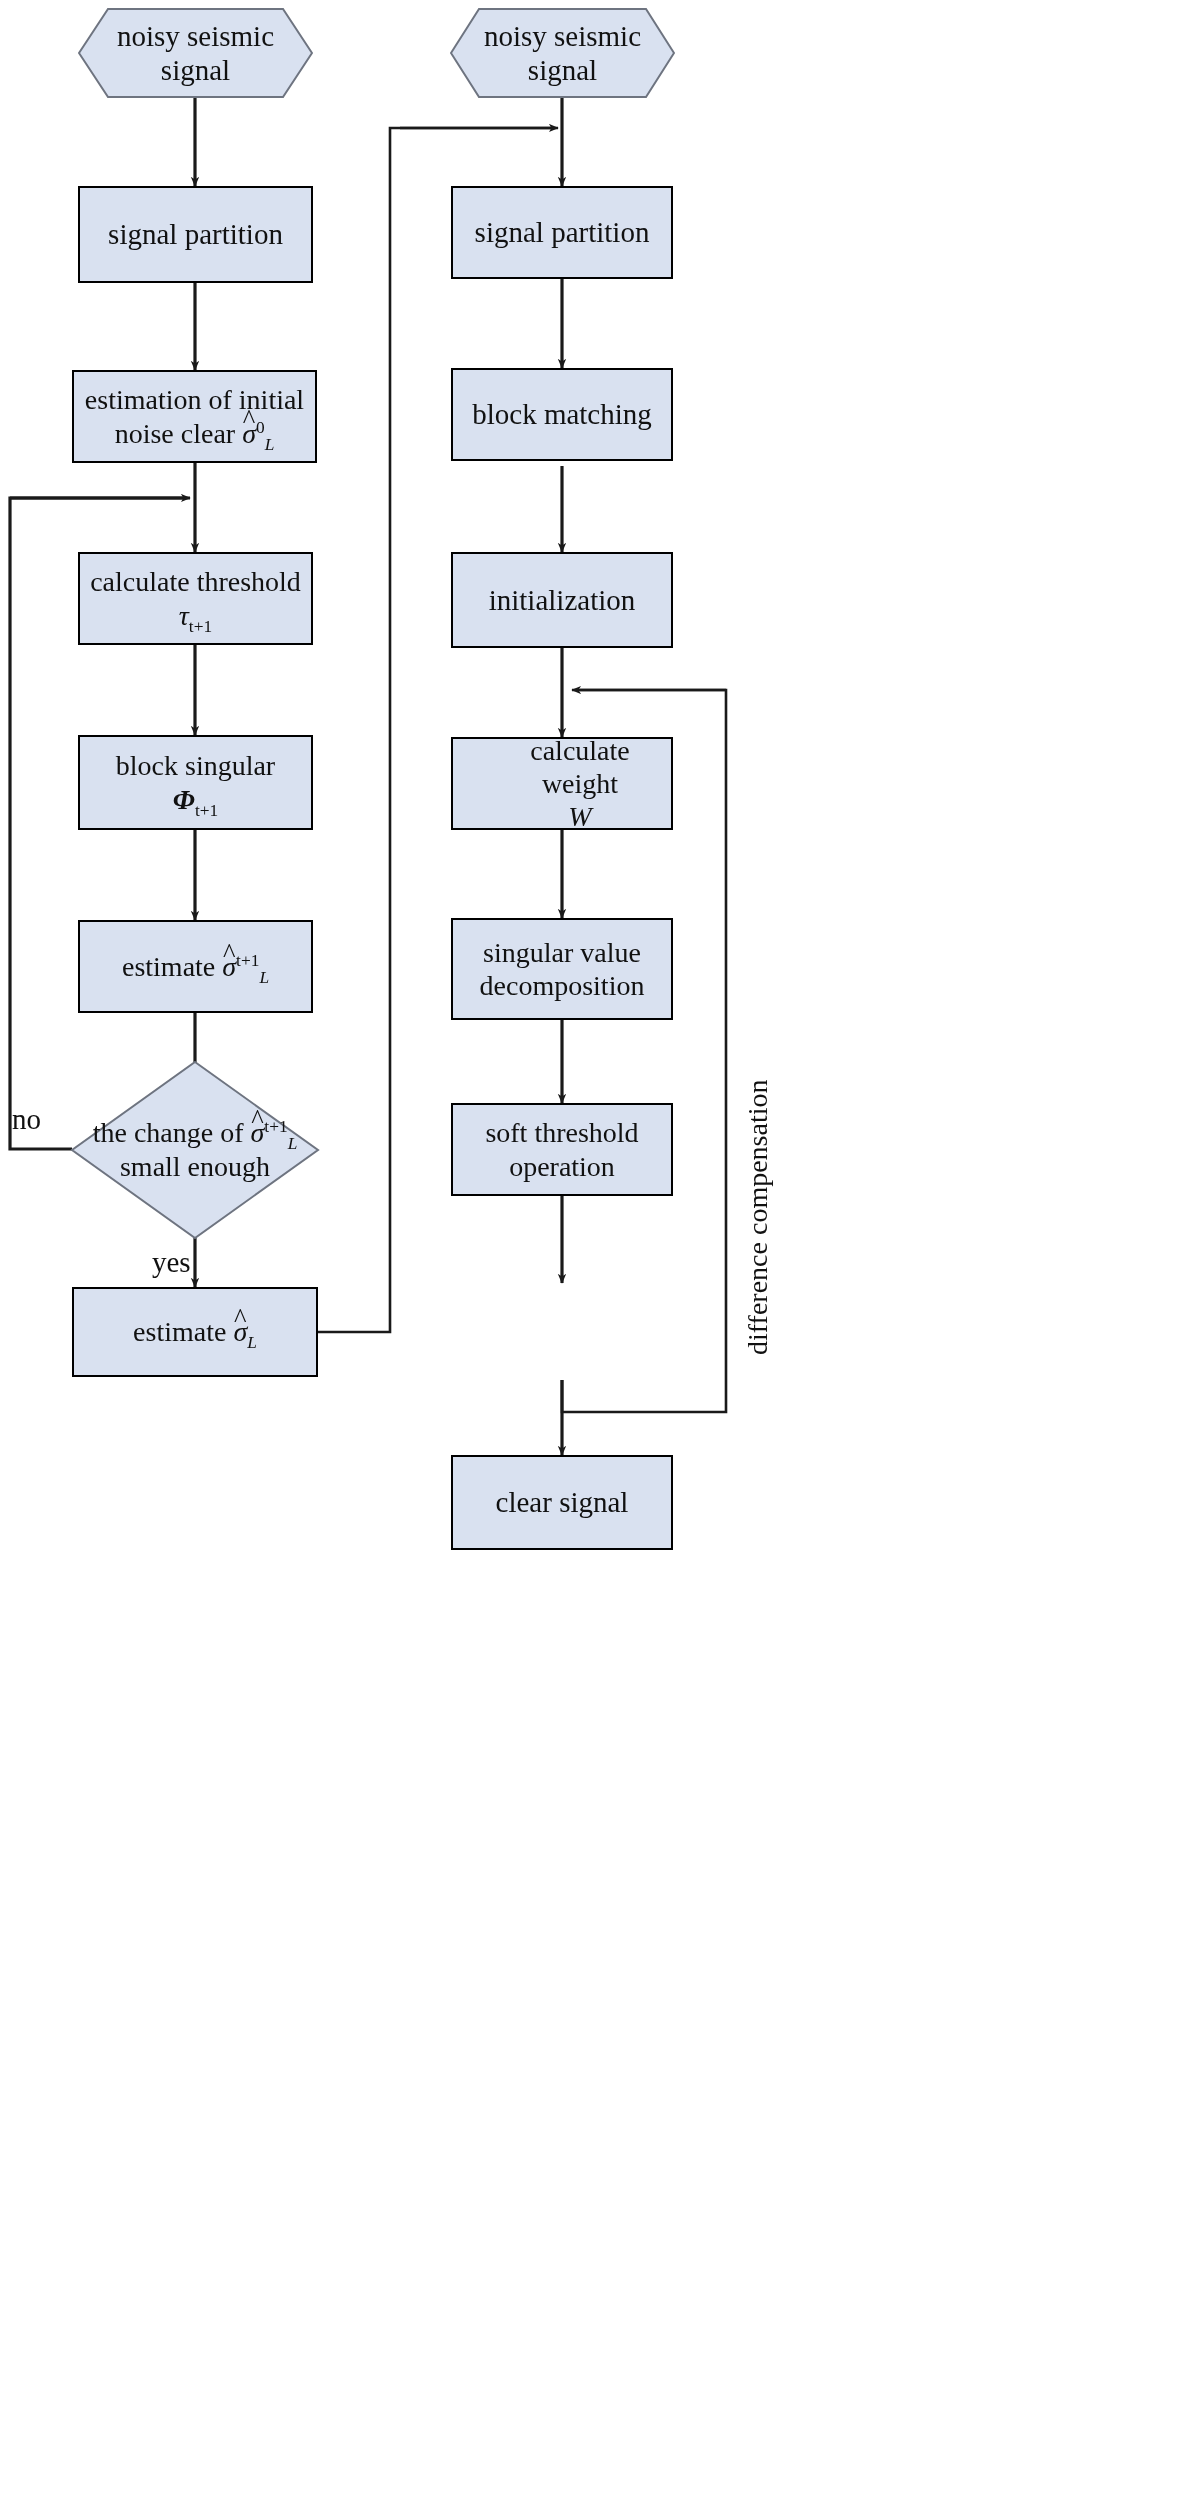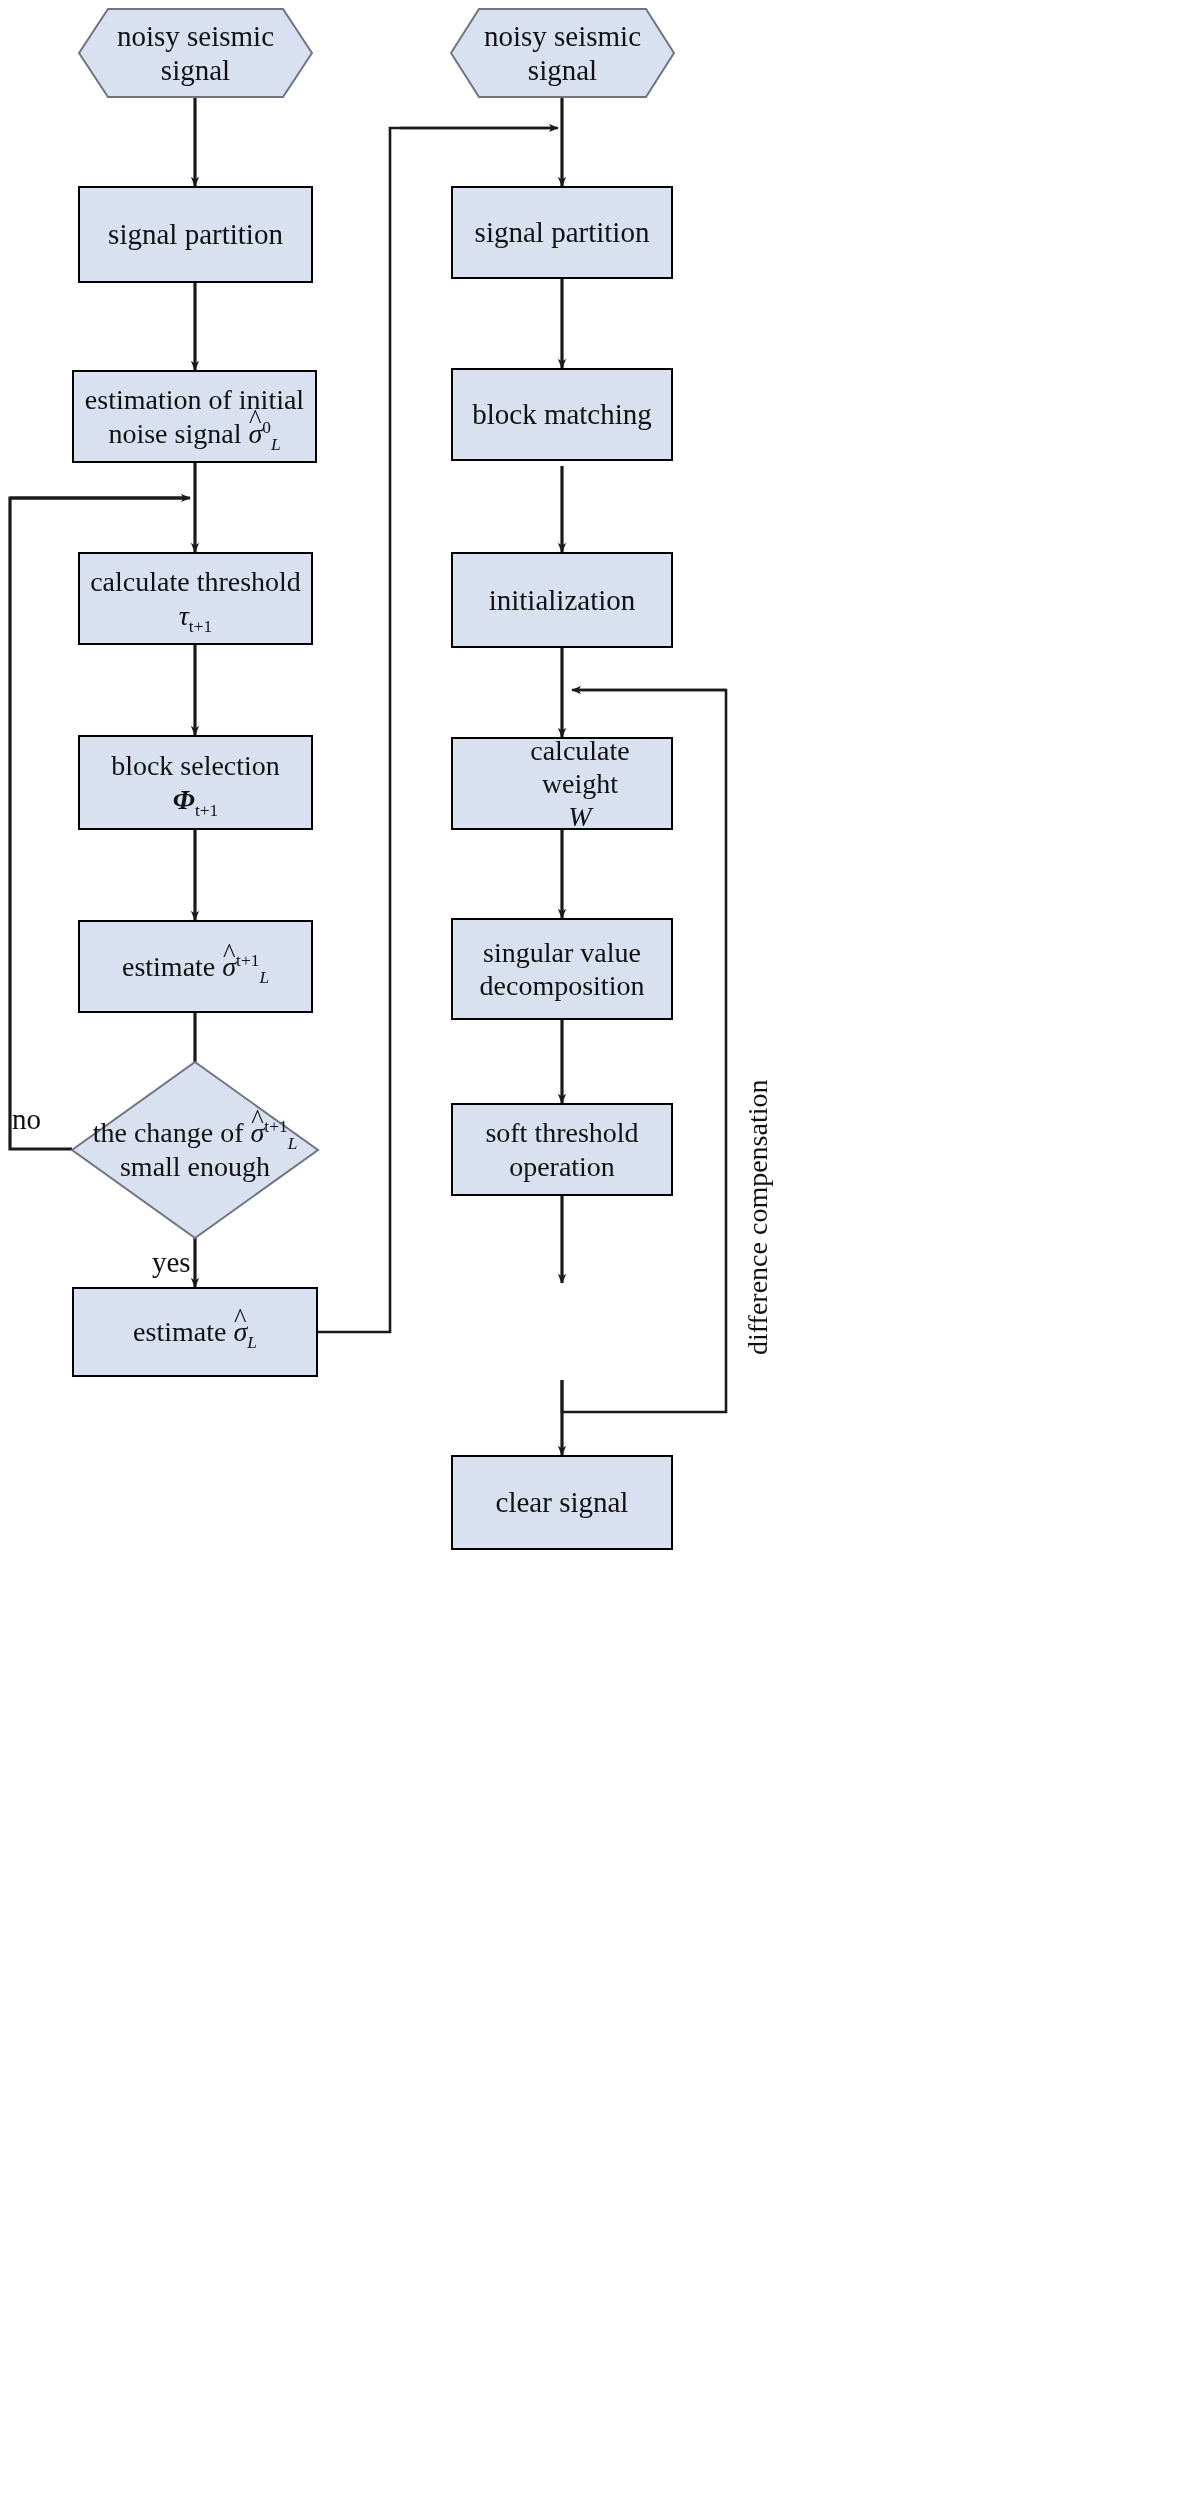--- a/index.html
+++ b/index.html
@@ -111,35 +111,35 @@
   <div class="node proc" style="left:78px;top:186px;width:235px;height:97px;">
     <div class="inner f29">
       <div>signal partition</div>
     </div>
   </div>
 
   <div class="node proc" style="left:72px;top:370px;width:245px;height:93px;">
     <div class="inner f28">
       <div>estimation of initial</div>
       <div>
-        <span>noise signal </span><span class="mathvar"><span class="hat">σ<span class="hatmark">^</span></span><sup style="font-style:normal;">0</sup><sub>L</sub></span>
+        <span>noise clear </span><span class="mathvar"><span class="hat">σ<span class="hatmark">^</span></span><sup style="font-style:normal;">0</sup><sub>L</sub></span>
       </div>
     </div>
   </div>
 
   <div class="node proc" style="left:78px;top:552px;width:235px;height:93px;">
     <div class="inner f28">
       <div>calculate threshold</div>
       <div class="mathvar">τ<sub style="font-style:normal;">t+1</sub></div>
     </div>
   </div>
 
   <div class="node proc" style="left:78px;top:735px;width:235px;height:95px;">
     <div class="inner f28">
-      <div>block selection</div>
+      <div>block singular</div>
       <div class="mathvar"><b>Φ</b><sub style="font-style:normal;">t+1</sub></div>
     </div>
   </div>
 
   <div class="node proc" style="left:78px;top:920px;width:235px;height:93px;">
     <div class="inner f28">
       <div>
         <span>estimate </span><span class="mathvar"><span class="hat">σ<span class="hatmark">^</span></span><sup style="font-style:normal;">t+1</sup><sub>L</sub></span>
       </div>
     </div>

